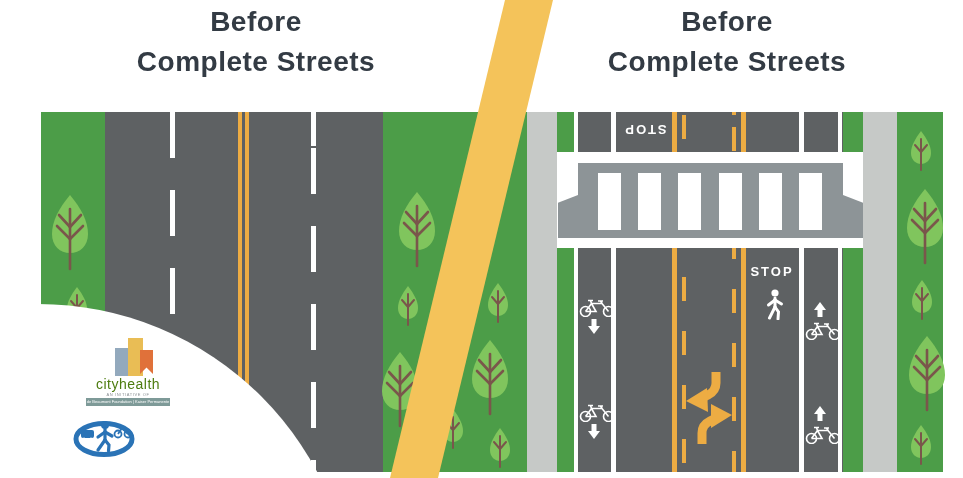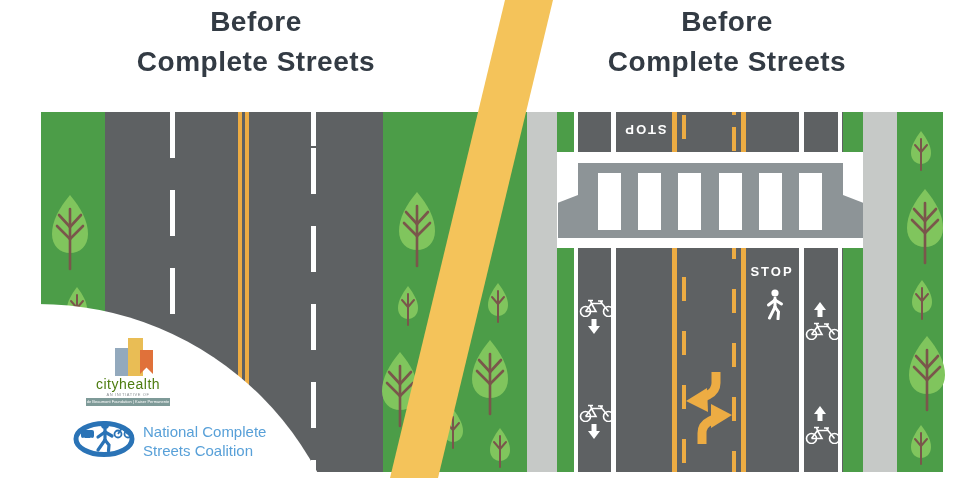--- a/index.html
+++ b/index.html
@@ -252,18 +252,14 @@
     </g>
     <circle cx="33" cy="7" r="4" fill="#2a73b6"></circle>
     <g stroke="#2a73b6" stroke-width="3.2" fill="none" stroke-linecap="round">
       <path d="M33,11 L33,22"></path>
         <path d="M33,14 L26,19"></path>
         <path d="M33,14 L40,18"></path>
       <path d="M33,22 L26,32"></path>
         <path d="M33,22 L37,27 L36.5,33"></path>
     </g>
   </svg>
-  <div class="ncsctext">
-    <div>National Complete</div>
-    <div>Streets Coalition</div>
-  </div>
 
 </div>
 
 </body></html>

